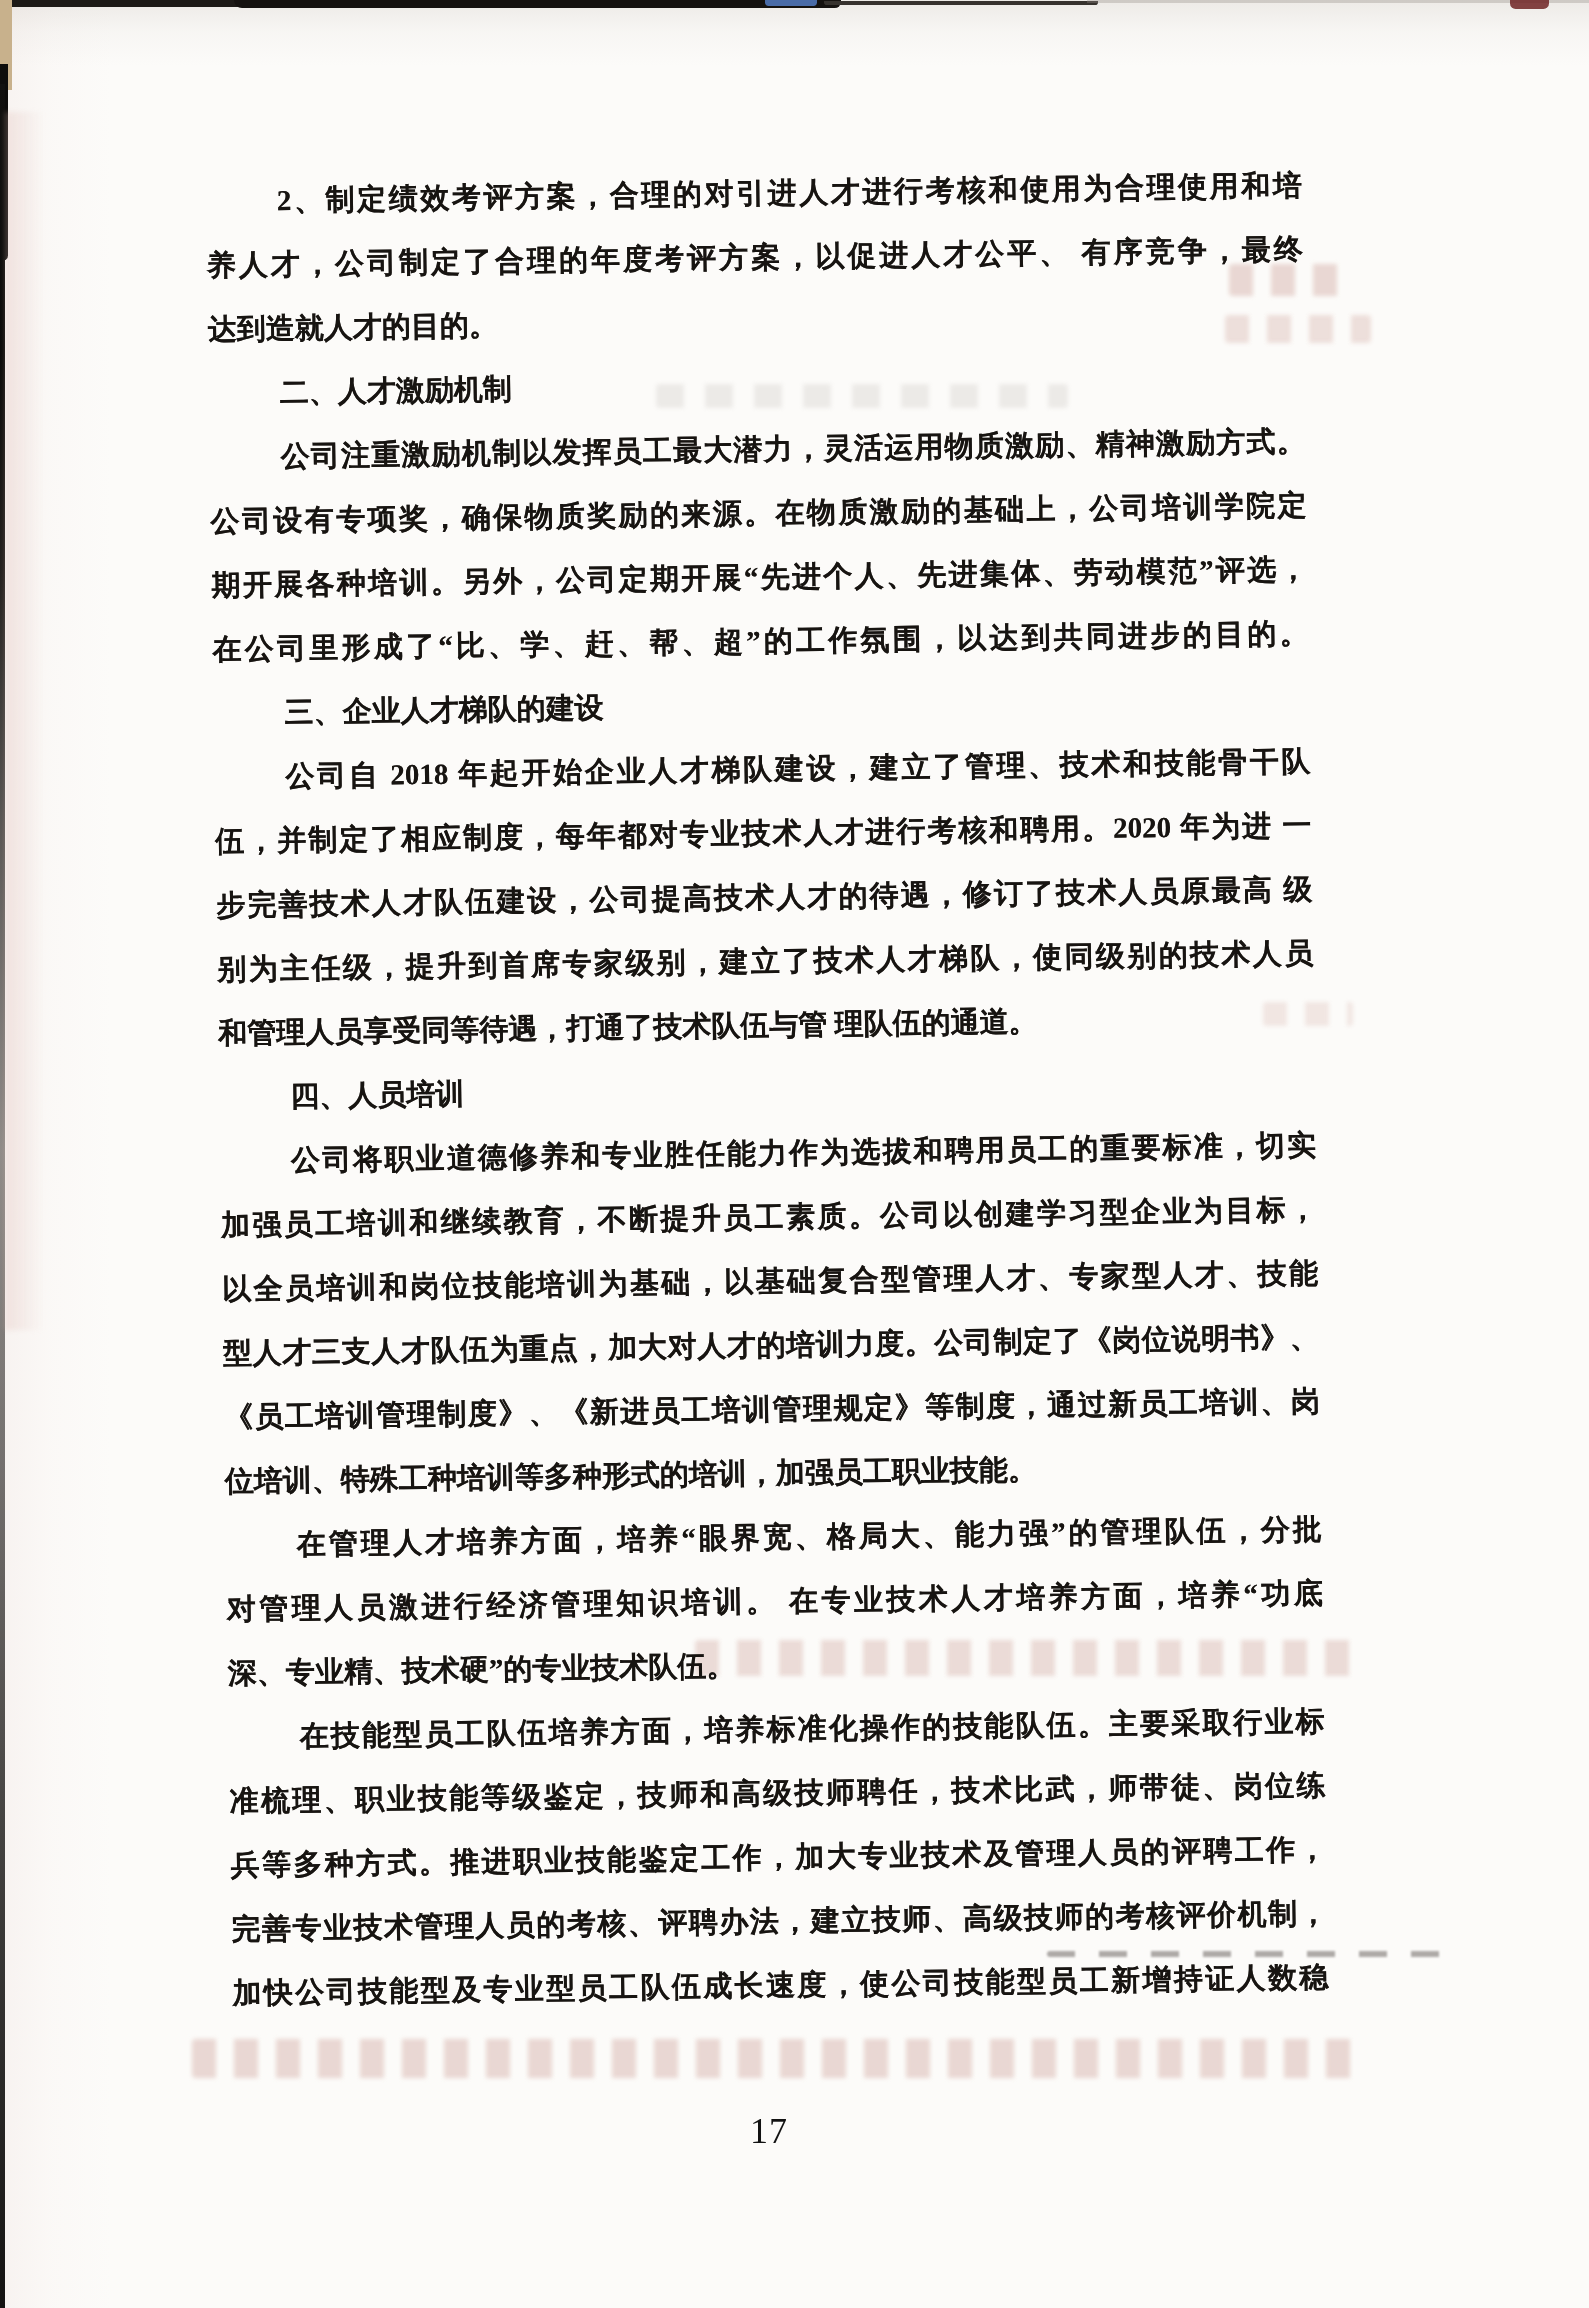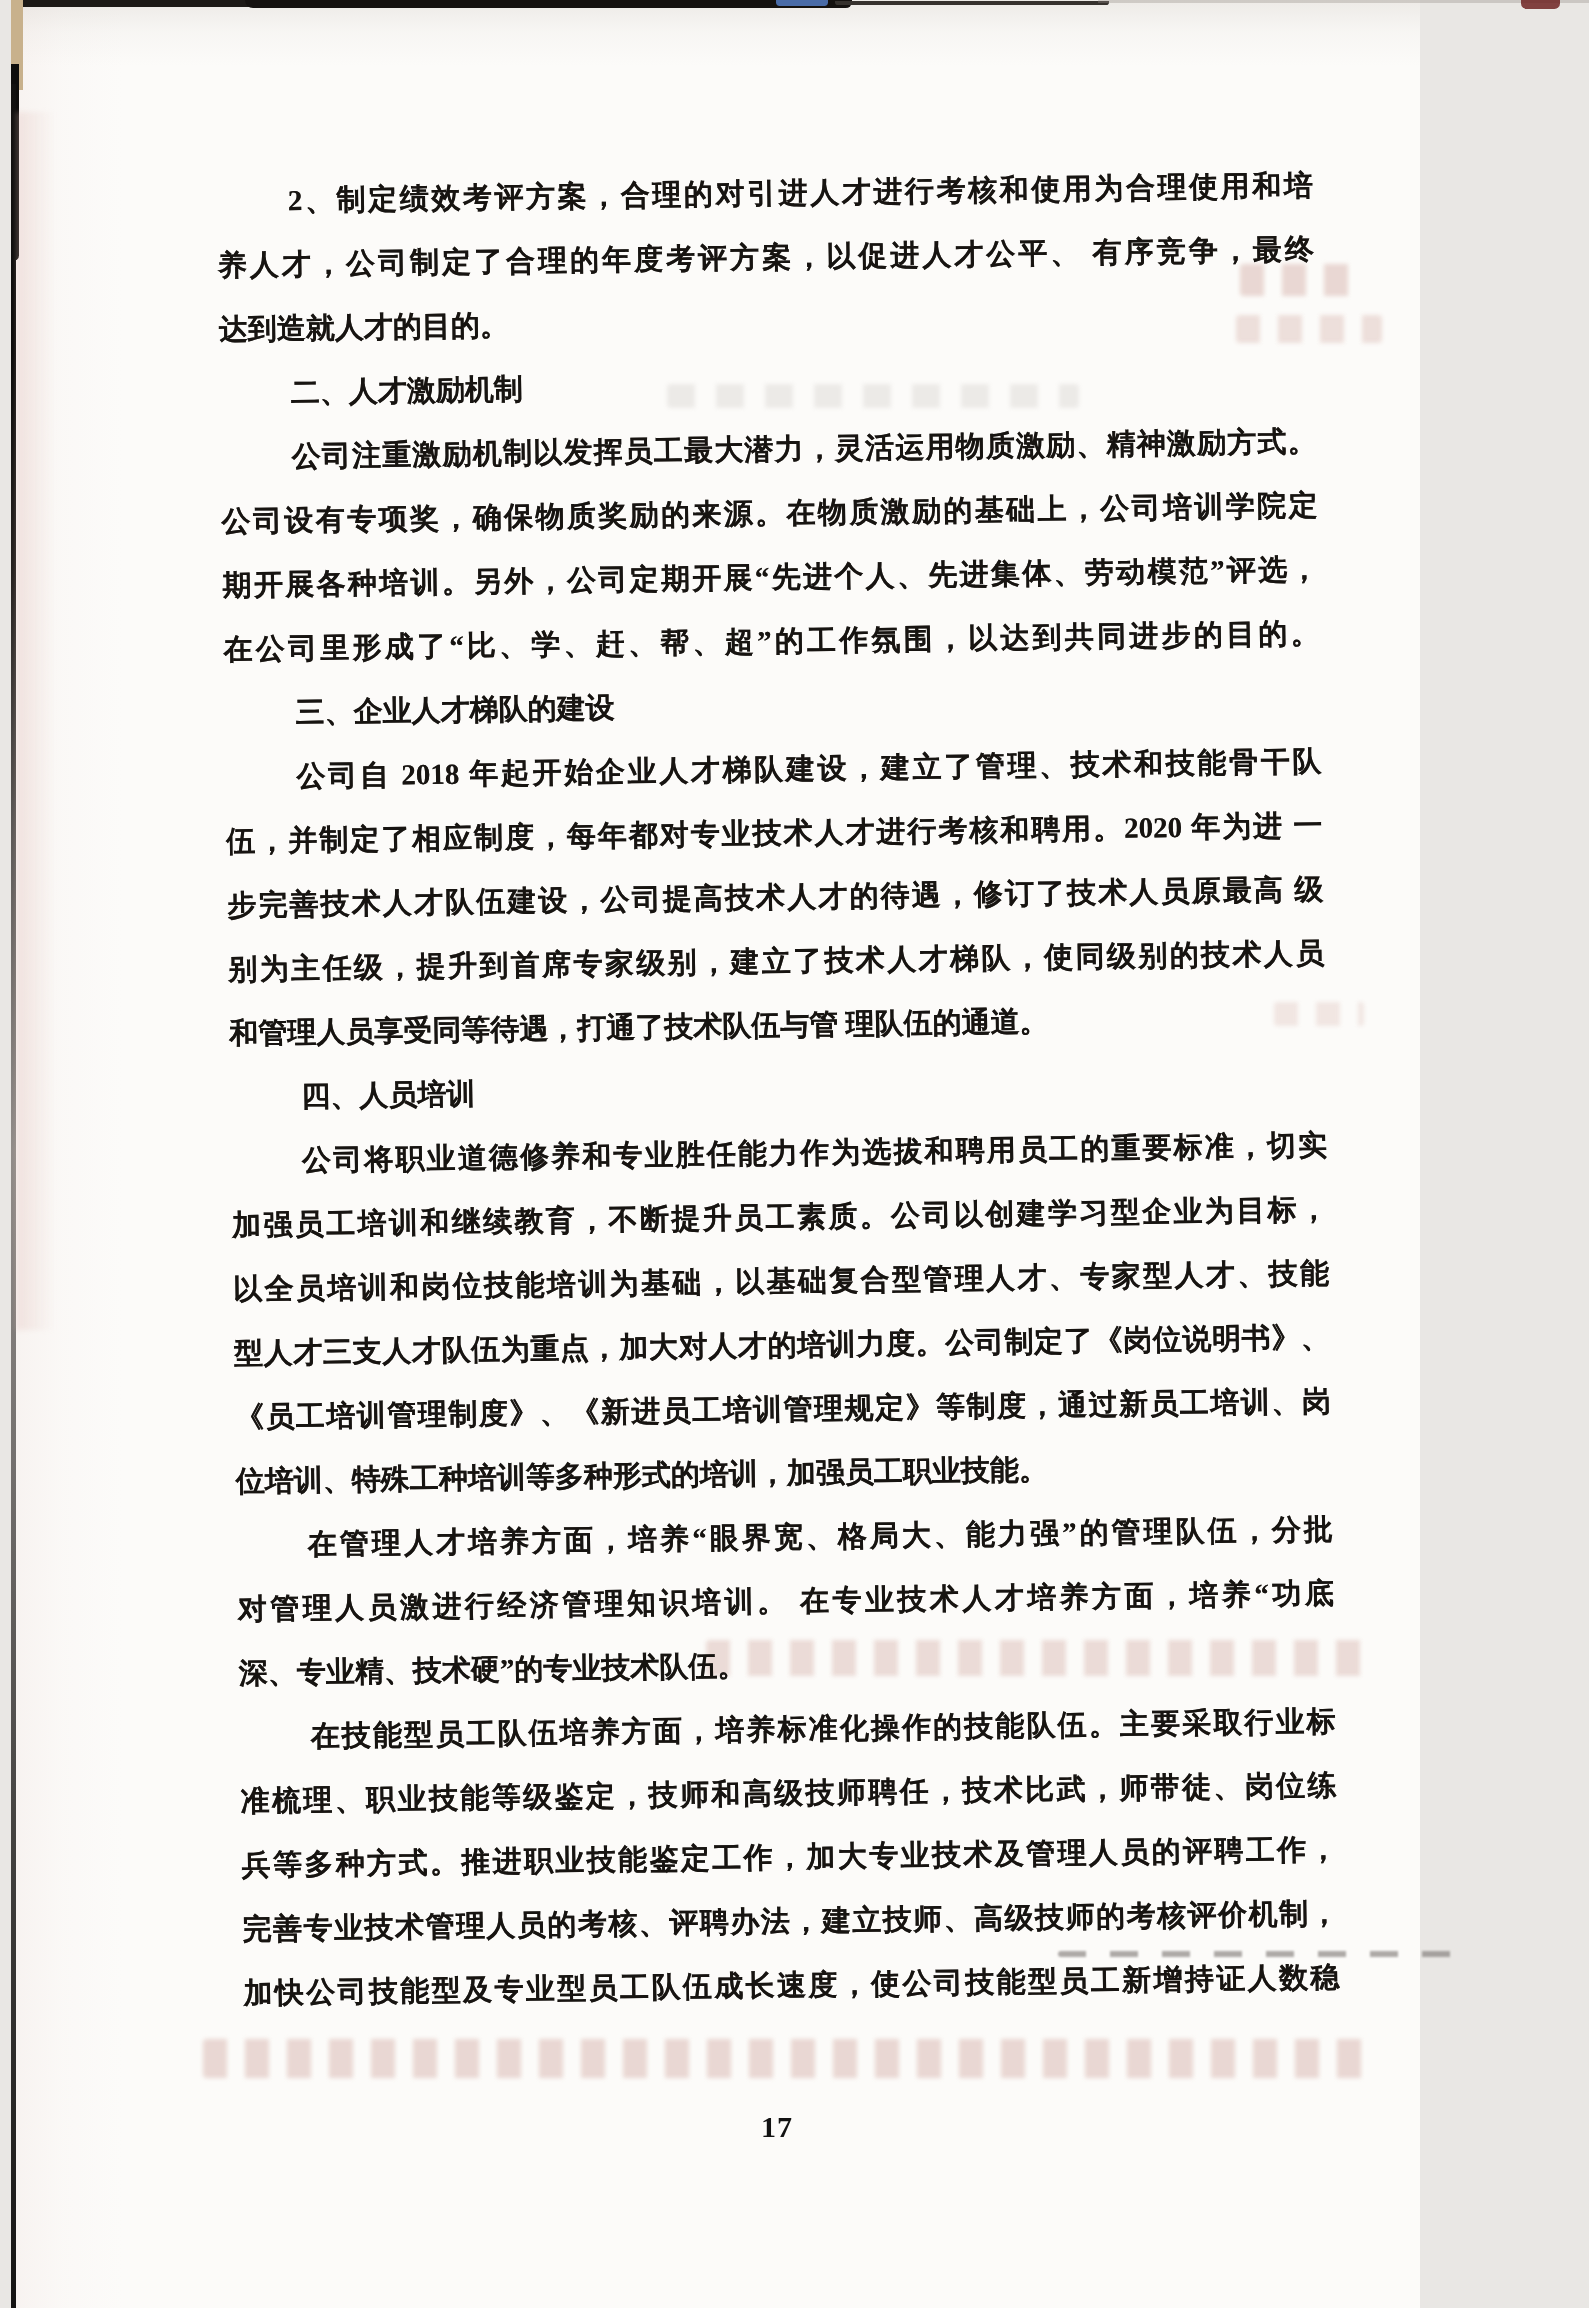--- a/index.html
+++ b/index.html
@@ -3,21 +3,21 @@
 <meta charset="utf-8">
 <style>
   html,body{margin:0;padding:0;}
   body{
     width:1589px;height:2309px;
     background:#e9e7e4;
     font-family:"Liberation Serif","DejaVu Serif",serif;
     overflow:hidden;
   }
   .page{
-    position:absolute;left:11px;top:0;width:1409px;height:2309px;
+    position:absolute;left:0;top:0;width:1589px;height:2309px;
     background:
       linear-gradient(180deg, rgba(214,209,203,0.40) 0px, rgba(214,209,203,0.12) 32px, rgba(214,209,203,0) 66px),
       linear-gradient(90deg, rgba(226,204,199,0.18) 0px, rgba(226,204,199,0.05) 52px, rgba(226,204,199,0) 112px),
       #fcfbf9;
   }
   
   .top-band-1{position:absolute;left:0;top:0;width:251px;height:6.6px;background:#1d1a17;border-radius:0 0 4.7px 2.8px;}
   .top-band-2{position:absolute;left:234px;top:0;width:607px;height:8.4px;background:#151210;border-radius:0 0 6.6px 8.4px;}
   .top-band-3{position:absolute;left:824px;top:0.9px;width:274px;height:3.7px;background:#36322e;border-radius:0 0 2.8px 2.8px;}
   .top-hairline{position:absolute;left:1087px;top:0;width:502px;height:2.8px;background:rgba(150,140,135,0.35);}
@@ -63,21 +63,21 @@
   }
   .line{
     height:64px;line-height:64px;width:100%;
     text-align:justify;text-align-last:justify;
     white-space:normal;
   }
   .line.indent{text-indent:71px;}
   .line.last{text-align-last:left;}
   .page-number{
     position:absolute;left:750px;top:2110px;width:84px;
-    font-size:30px;color:#121212;font-weight:700;
+    font-size:36px;color:#121212;font-weight:400;
     letter-spacing:0.9px;
   }
 </style>
 </head>
 <body>
 
 <div class="page">
 
   <div class="top-band-1"></div>
   <div class="top-band-2"></div>

